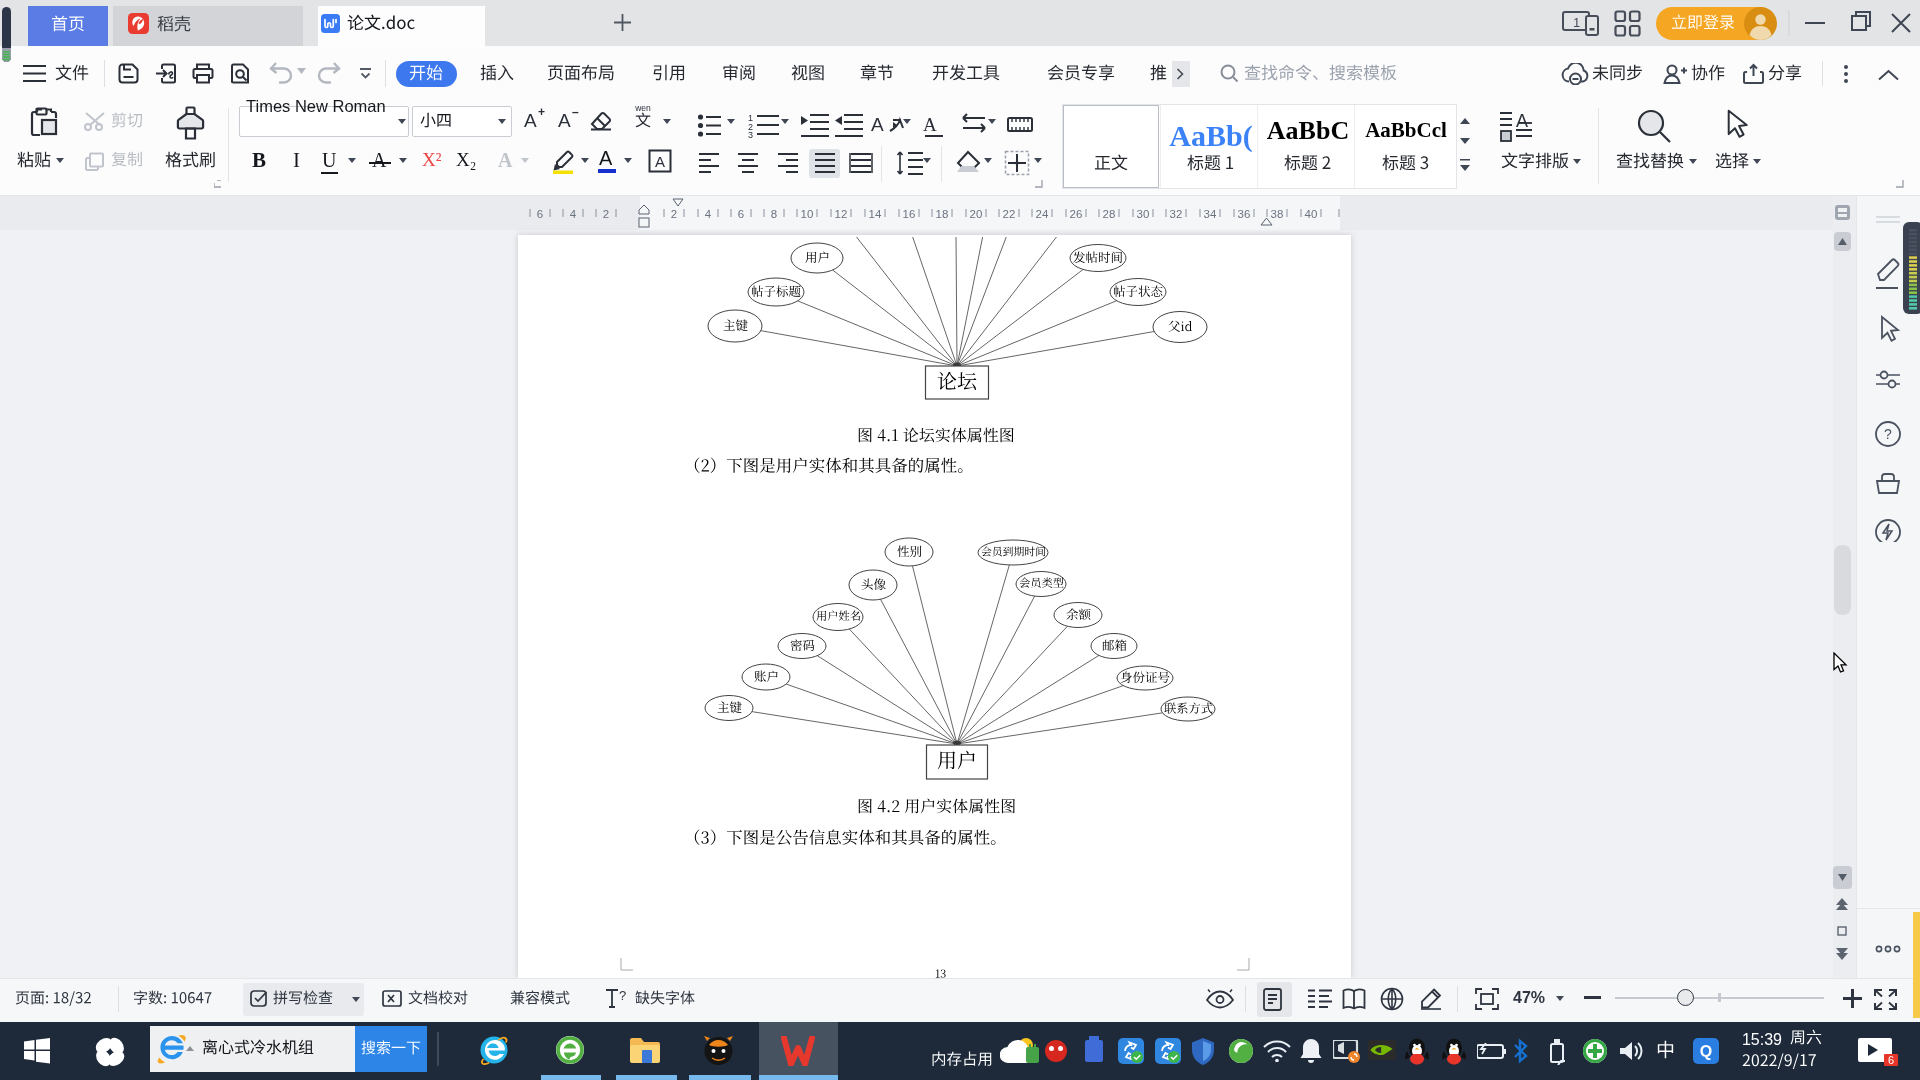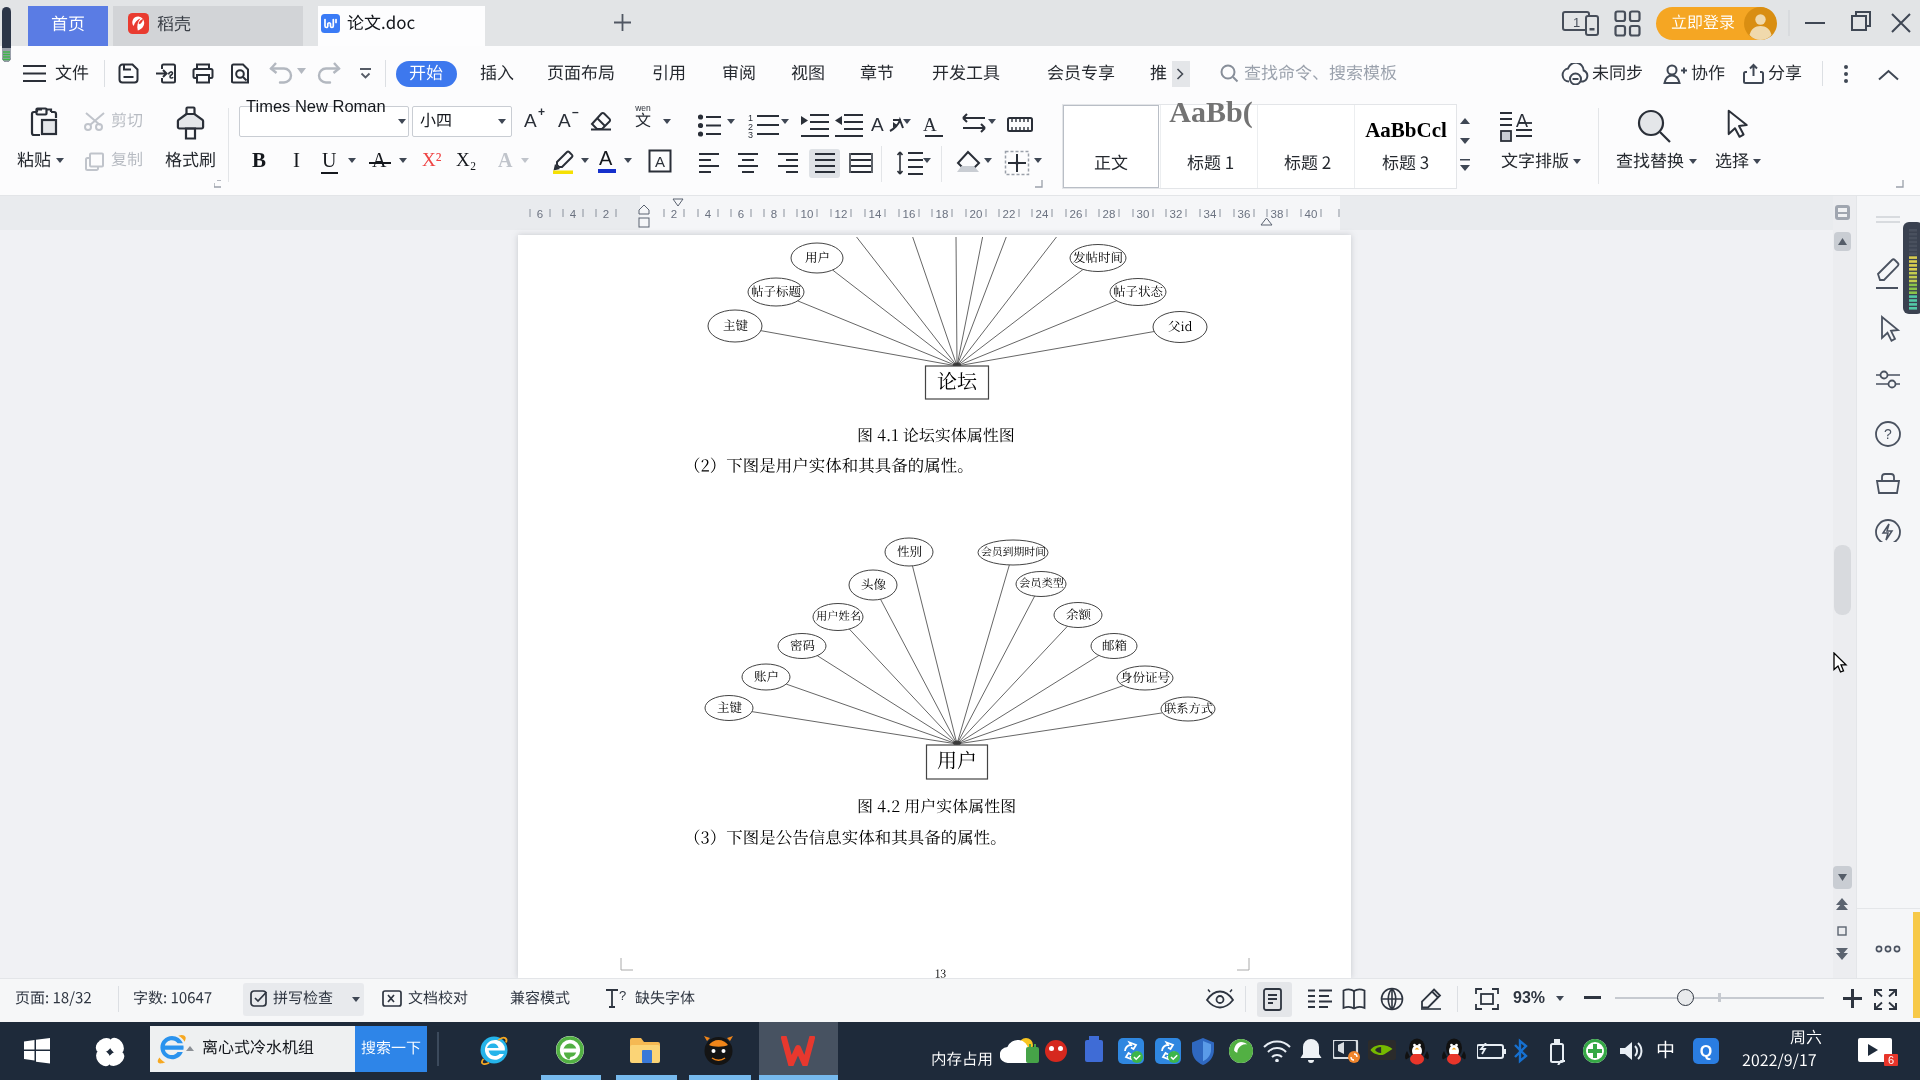--- a/index.html
+++ b/index.html
@@ -604,27 +604,28 @@
     </svg>
     <div style="position:absolute;left:1062px;top:104px;width:395px;height:85px;background:#fff;border:1px solid #e3e5e8"></div>
     <div style="position:absolute;left:1063px;top:105px;width:96px;height:83px;background:#fff;border:1px solid #b9bec6"></div>
     <div style="position:absolute;left:1160px;top:105px;width:1px;height:83px;background:#eceef0"></div>
     <div style="position:absolute;left:1257px;top:105px;width:1px;height:83px;background:#eceef0"></div>
     <div style="position:absolute;left:1354px;top:105px;width:1px;height:83px;background:#eceef0"></div>
     <svg style="position:absolute;left:1094.0px;top:153.8px;overflow:visible" width="34.0" height="20.4" viewBox="0 -880 2000 1200" fill="#25292f">
       <use href="#s64" x="0"></use>
       <use href="#s5" x="1000"></use>
     </svg>
-    <div style="position:absolute;left:911.0px;width:600px;text-align:center;top:89px;font:700 30px 'Liberation Serif';color:#737373;white-space:pre;line-height:45px;">AaBb(</div>
+    <div style="position:absolute;left:911.0px;width:600px;text-align:center;top:113px;font:700 30px 'Liberation Serif';color:#3b82f6;white-space:pre;line-height:45px;">AaBb(</div>
     <svg style="position:absolute;left:1187.4px;top:153.8px;overflow:visible" width="47.2" height="20.4" viewBox="0 -880 2779 1200" fill="#25292f">
       <use href="#s65" x="0"></use>
       <use href="#s66" x="1000"></use>
       <use href="#s67" x="2000"></use>
       <use href="#s68" x="2224"></use>
     </svg>
+    <div style="position:absolute;left:1008.0px;width:600px;text-align:center;top:110.5px;font:700 26px 'Liberation Serif';color:#000;white-space:pre;line-height:39px;">AaBbC</div>
     <svg style="position:absolute;left:1284.4px;top:153.8px;overflow:visible" width="47.2" height="20.4" viewBox="0 -880 2779 1200" fill="#25292f">
       <use href="#s65" x="0"></use>
       <use href="#s66" x="1000"></use>
       <use href="#s67" x="2000"></use>
       <use href="#s69" x="2224"></use>
     </svg>
     <div style="position:absolute;left:1106.0px;width:600px;text-align:center;top:114.2px;font:700 21px 'Liberation Serif';color:#000;white-space:pre;line-height:32px;">AaBbCcl</div>
     <svg style="position:absolute;left:1382.4px;top:153.8px;overflow:visible" width="47.2" height="20.4" viewBox="0 -880 2779 1200" fill="#25292f">
       <use href="#s65" x="0"></use>
       <use href="#s66" x="1000"></use>
@@ -1088,21 +1089,21 @@
     <svg style="position:absolute;left:1419px;top:987px" width="25" height="24" viewBox="0 0 25 24" fill="none" stroke="#2e3540" stroke-width="1.8">
       <path d="M14 4L20 10 8 22H2v-6z" transform="translate(1,-1.5)"></path>
       <path d="M12 6l6 6" transform="translate(1,-1.5)"></path>
       <path d="M2 22h20" stroke-width="1.6"></path>
     </svg>
     <div style="position:absolute;left:1457px;top:986px;width:1px;height:26px;background:#dcdfe3"></div>
     <svg style="position:absolute;left:1475px;top:988px" width="24" height="22" viewBox="0 0 24 22" fill="none" stroke="#2e3540" stroke-width="1.8">
       <path d="M1 6V1h6M17 1h6v5M23 16v5h-6M7 21H1v-5"></path>
       <rect x="6" y="6" width="12" height="10"></rect>
     </svg>
-    <div style="position:absolute;left:1513.0px;top:986.0px;font:700 16px 'Liberation Sans';color:#2e3540;white-space:pre;line-height:24px;">93%</div>
+    <div style="position:absolute;left:1513.0px;top:986.0px;font:700 16px 'Liberation Sans';color:#2e3540;white-space:pre;line-height:24px;">47%</div>
     <svg style="position:absolute;left:1556px;top:996px" width="8" height="6" viewBox="0 0 8 6" fill="#3f4754">
       <path d="M0 0h8L4 5z"></path>
     </svg>
     <div style="position:absolute;left:1584px;top:996px;width:17px;height:3px;background:#2e3540"></div>
     <div style="position:absolute;left:1615px;top:997px;width:209px;height:1.5px;background:#c6cad0"></div>
     <div style="position:absolute;left:1718px;top:993px;width:3px;height:9px;background:#c6cad0"></div>
     <div style="position:absolute;left:1677px;top:989px;width:17px;height:17px;background:#e8eaec;border:1.6px solid #2e3540;border-radius:50%"></div>
     <svg style="position:absolute;left:1843px;top:989px" width="19" height="19" viewBox="0 0 19 19">
       <path d="M8 0h3v19H8z" fill="#2e3540"></path>
       <path d="M0 8h19v3H0z" fill="#2e3540"></path>
@@ -1274,20 +1275,21 @@
       <path d="M1 8h5l7-6v18l-7-6H1z" fill="#e8eef4"></path>
       <path d="M16 6a7 7 0 010 10M19 3a11 11 0 010 16" stroke="#e8eef4" stroke-width="2" fill="none"></path>
     </svg>
     <svg style="position:absolute;left:1655.5px;top:1039.6px;overflow:visible" width="19.0" height="22.8" viewBox="0 -880 1000 1200" fill="#fff">
       <use href="#s177" x="0"></use>
     </svg>
     <svg style="position:absolute;left:1693px;top:1038px" width="26" height="26" viewBox="0 0 26 26">
       <rect width="26" height="26" rx="5" fill="#2a7de1"></rect>
       <text x="13" y="19" text-anchor="middle" font-family="Liberation Sans" font-size="16" font-weight="bold" fill="#fff">Q</text>
     </svg>
+    <div style="position:absolute;left:1182.0px;width:600px;text-align:right;top:1028.0px;font:400 16px 'Liberation Sans';color:#fff;white-space:pre;line-height:24px;">15:39</div>
     <svg style="position:absolute;left:1790.0px;top:1029.4px;overflow:visible" width="32.0" height="19.2" viewBox="0 -880 2000 1200" fill="#fff">
       <use href="#s178" x="0"></use>
       <use href="#s179" x="1000"></use>
     </svg>
     <svg style="position:absolute;left:1742.0px;top:1052.4px;overflow:visible" width="74.7" height="19.2" viewBox="0 -880 4669 1200" fill="#fff">
       <use href="#s69" x="0"></use>
       <use href="#s151" x="555"></use>
       <use href="#s69" x="1110"></use>
       <use href="#s69" x="1665"></use>
       <use href="#s149" x="2220"></use>

